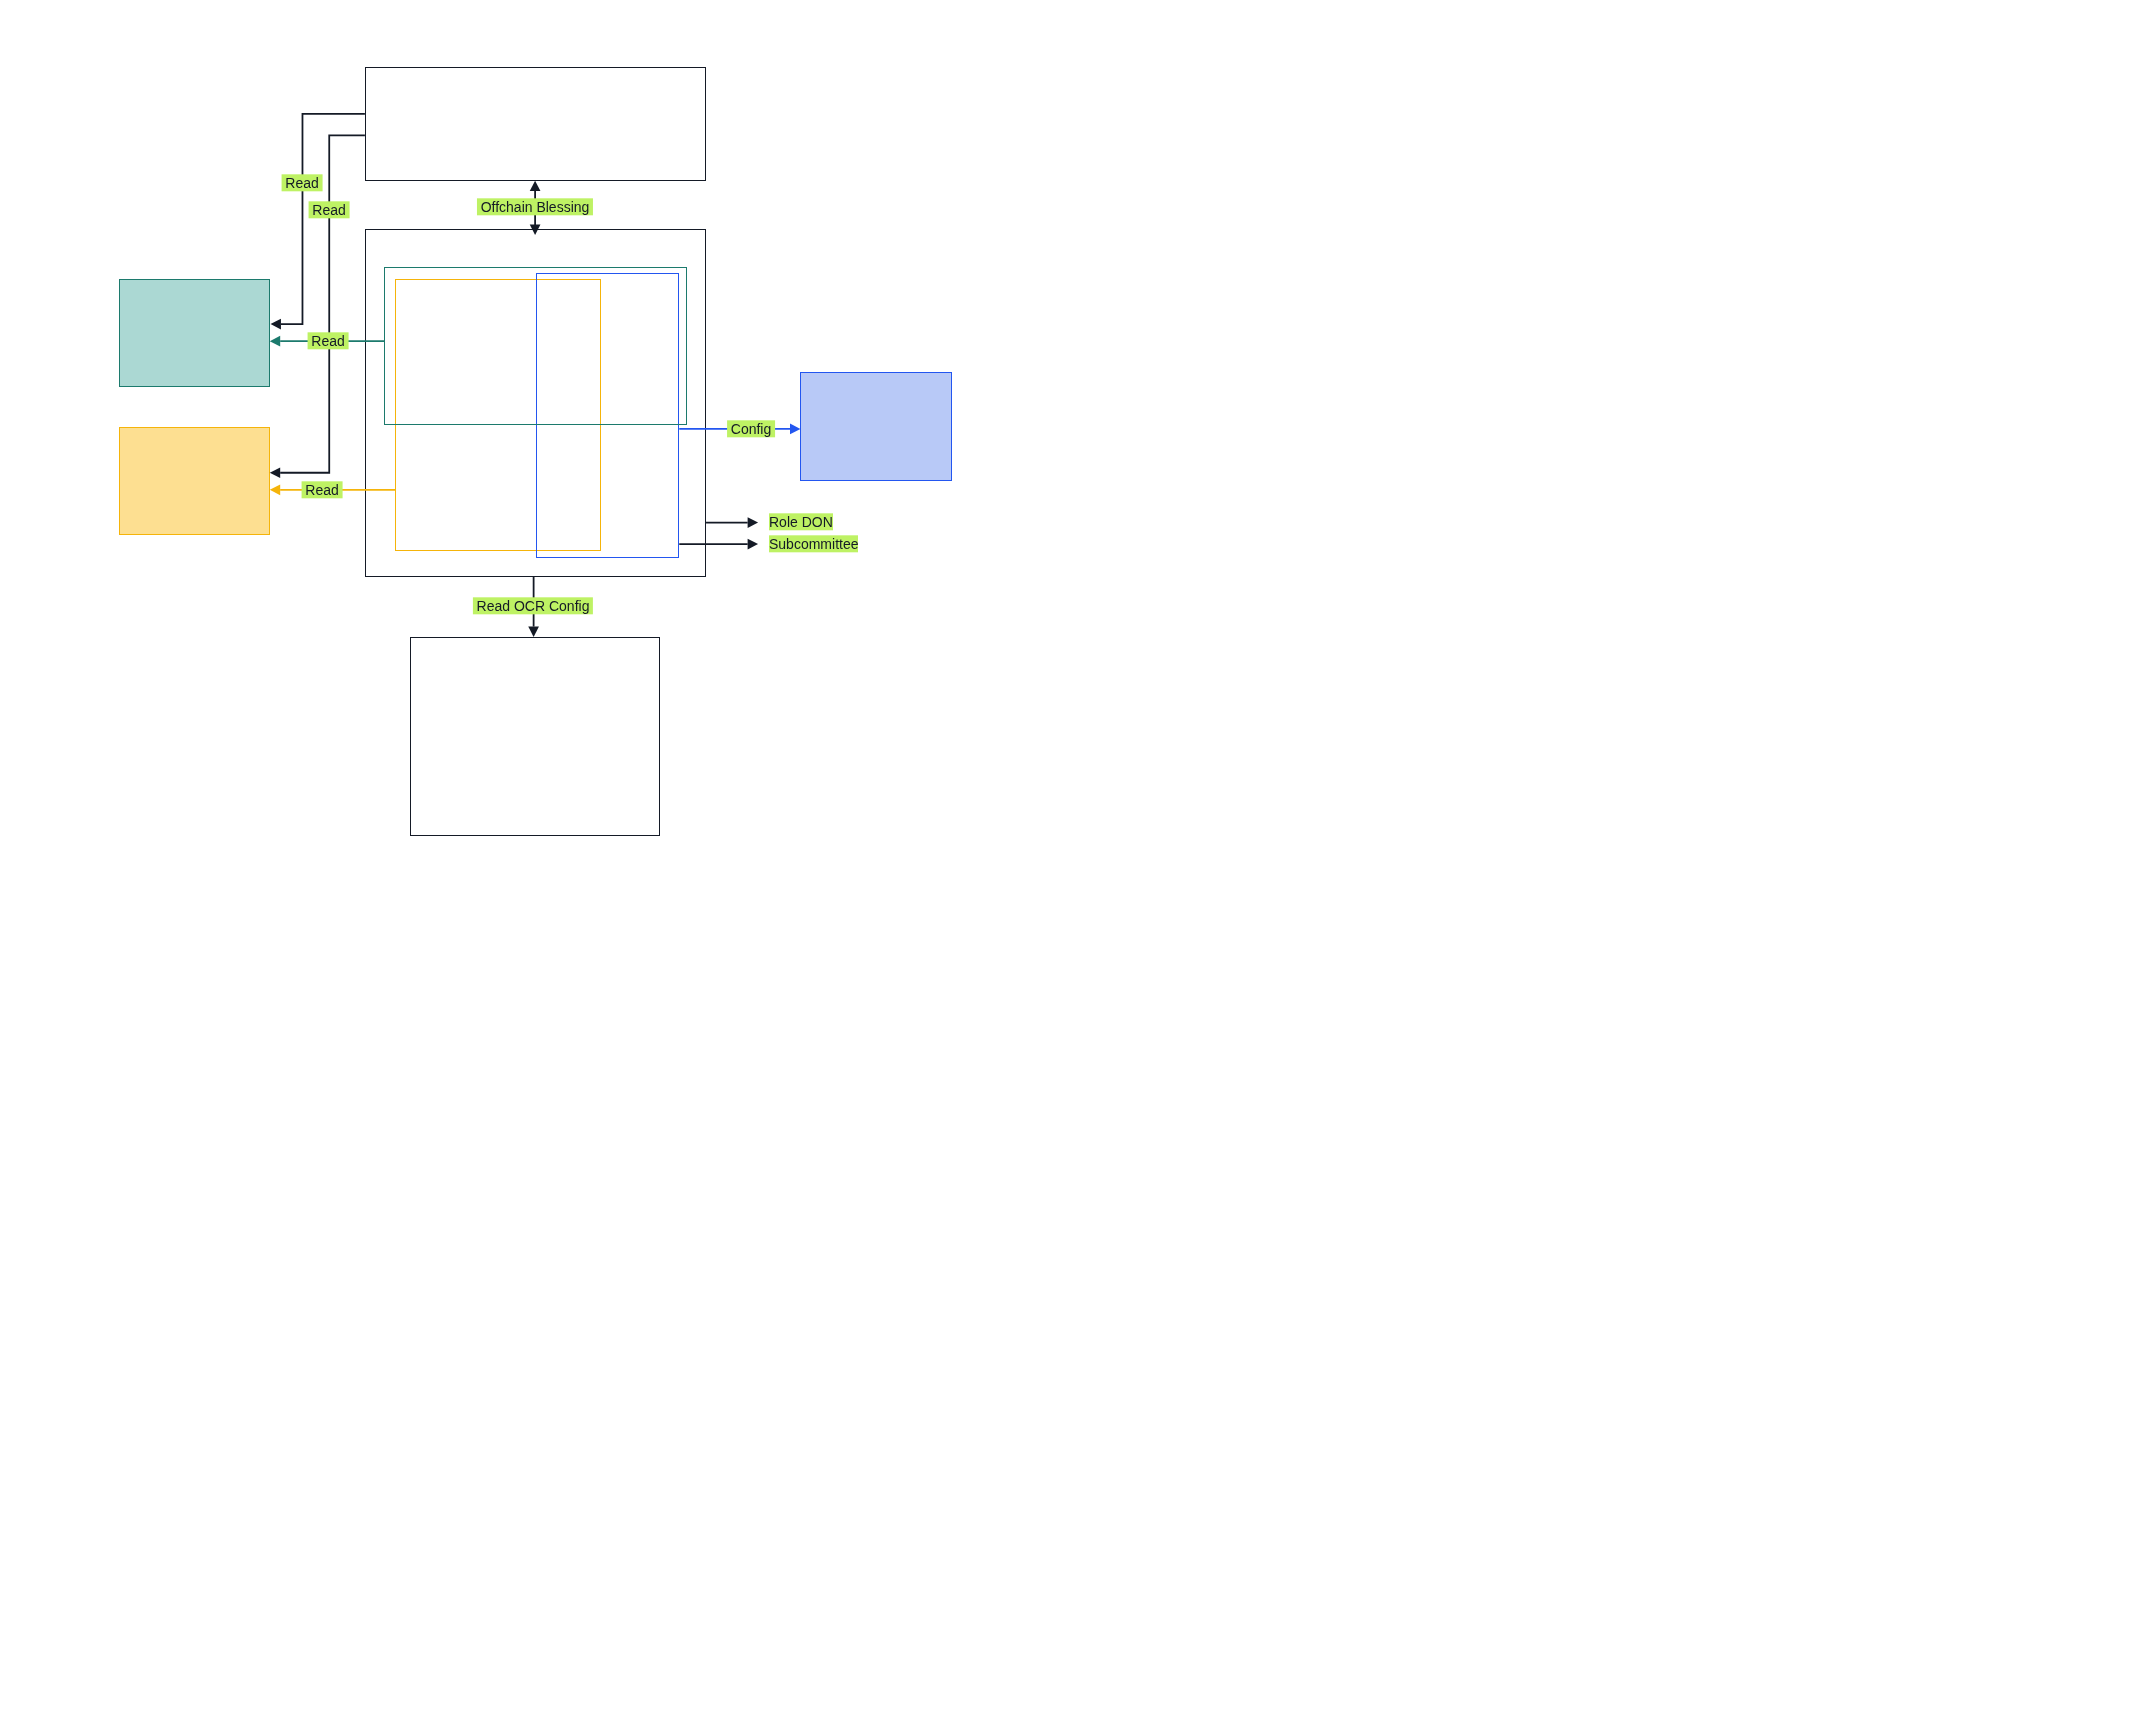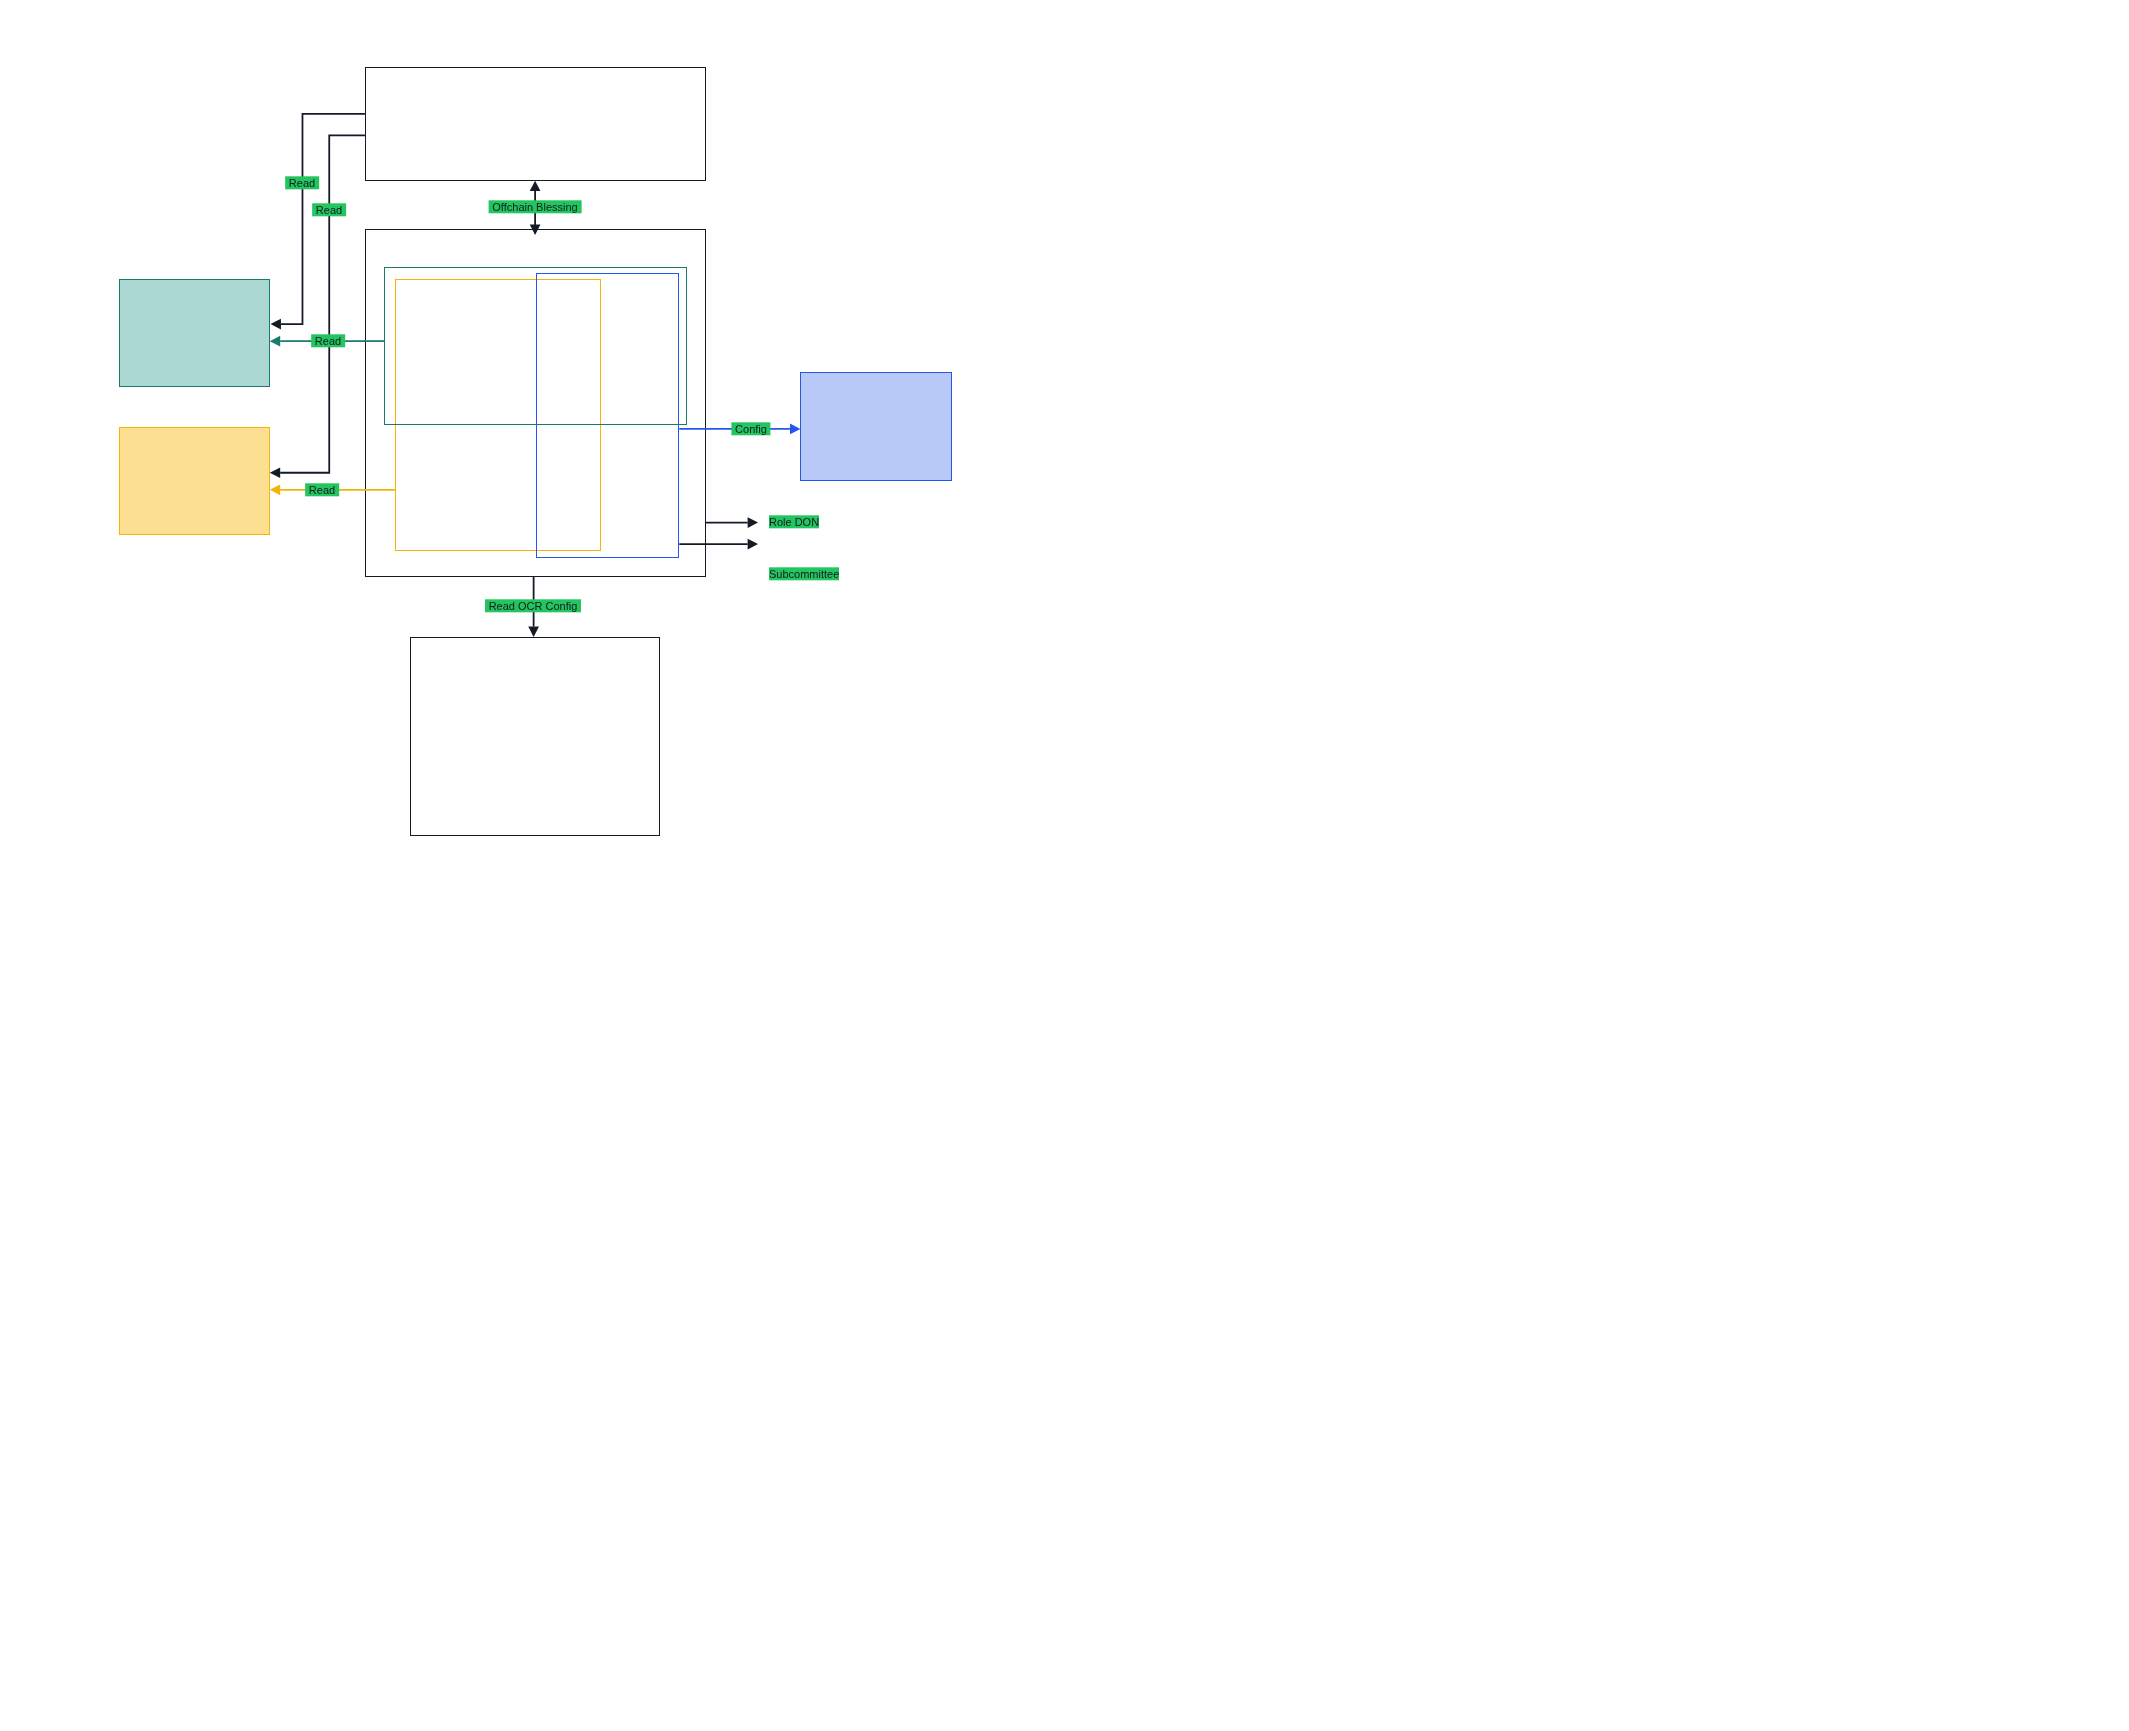--- a/index.html
+++ b/index.html
@@ -50,23 +50,23 @@
     background: #f7f8fc;
     border: 1.6px solid #141a26;
     display: flex; align-items: center; justify-content: center;
     font-size: 10.4px;
     color: #141a26;
   }
   .wires { position: absolute; left: 0; top: 0; z-index: 30; }
   .lbl {
     position: absolute;
     z-index: 40;
-    background: #22c55e;
+    background: #bef264;
     padding: 0.7px 3.7px;
-    font-size: 11px;
+    font-size: 14px;
     color: #141a26;
     white-space: nowrap;
     transform: translate(-50%, -50%);
   }
   .lbl.left-anchor { transform: translate(0, -50%); padding: 0.7px 0; text-align: right; }
   .boxlayer { z-index: 10; }
   .rectlayer { z-index: 20; }
 </style>
 </head>
 <body>
@@ -158,16 +158,16 @@
   </svg>
 
   <div class="lbl" style="left:302px; top:183px;">Read</div>
   <div class="lbl" style="left:329px; top:210px;">Read</div>
   <div class="lbl" style="left:328px; top:341px;">Read</div>
   <div class="lbl" style="left:322px; top:490px;">Read</div>
   <div class="lbl" style="left:535px; top:207px;">Offchain Blessing</div>
   <div class="lbl" style="left:751px; top:429px;">Config</div>
   <div class="lbl" style="left:533px; top:606px;">Read OCR Config</div>
   <div class="lbl left-anchor" style="left:769px; top:522px;">Role DON</div>
-  <div class="lbl left-anchor" style="left:769px; top:544px;margin-top:30px;">Subcommittee</div>
+  <div class="lbl left-anchor" style="left:769px; top:544px;">Subcommittee</div>
 
 </div>
 
 
 </body></html>

